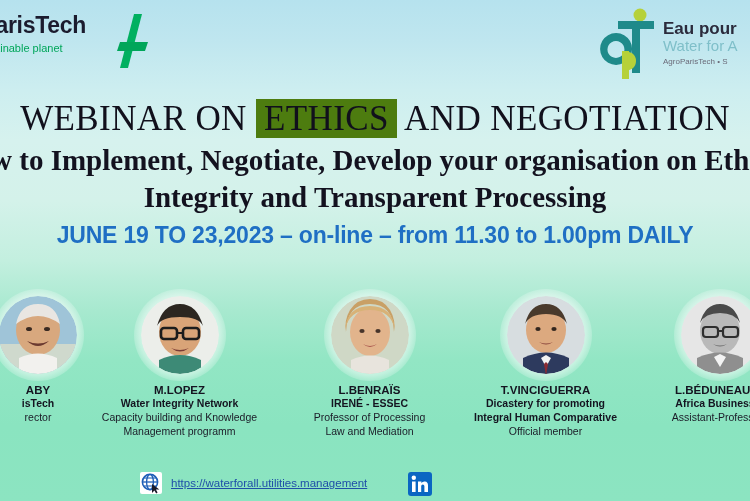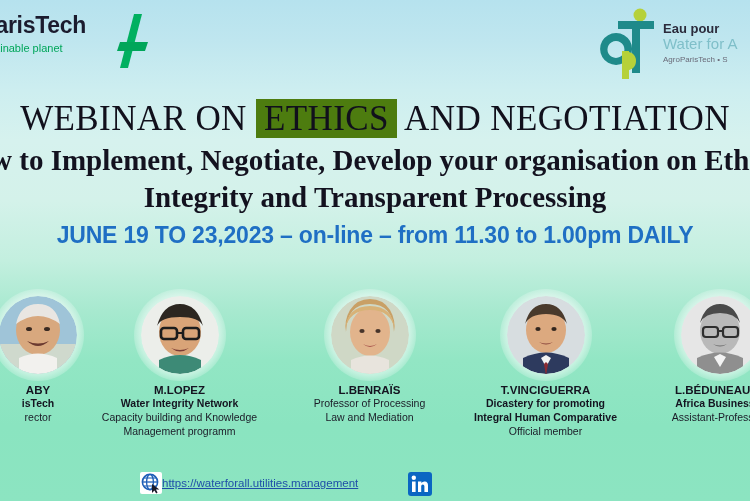--- a/index.html
+++ b/index.html
@@ -35,21 +35,21 @@
   .logo-left .apt-mark {
     position:absolute; left:150px; top:-2px; width:44px; height:58px;
   }
 
   .logo-right {
     position:absolute; right:-8px; top:4px;
     width:160px; height:78px; display:flex; align-items:center;
   }
   .logo-right .ept-mark { width:62px; height:72px; position:relative; flex:none; }
   .logo-right .ept-text { margin-left:3px; white-space:nowrap; }
-  .logo-right .ept-l1 { font-size:13px; font-weight:700; color:#2b2b3c; line-height:1.05; }
+  .logo-right .ept-l1 { font-size:17px; font-weight:700; color:#2b2b3c; line-height:1.05; }
   .logo-right .ept-l2 { font-size:15px; color:#7fbfc9; line-height:1.1; }
   .logo-right .ept-l3 { font-size:8px; color:#6a6a78; margin-top:2px; }
 
   
   .title-main {
     position:absolute; top:99px; left:50%; transform:translateX(-50%);
     width:820px; text-align:center;
     font-family:"Liberation Serif", serif;
     font-size:35px; color:#11101c; white-space:nowrap;
     letter-spacing:0.4px;
@@ -102,21 +102,21 @@
   .sp-role {
     font-size:10.5px; color:#1b1b27; line-height:1.3; white-space:nowrap;
   }
 
   
   .footer { position:absolute; left:0; bottom:4px; width:750px; height:26px; }
   .f-item { position:absolute; display:flex; align-items:center; }
   .f-icon { flex:none; display:block; }
   .f-link {
     font-size:11.5px; color:#1f4fa8; text-decoration:underline;
-    white-space:nowrap; 
+    white-space:nowrap; margin-left:9px;
   }
 </style>
 </head>
 <body>
 
 <div class="logo-left">
   <div class="apt-name">roParisTech</div>
   <div class="apt-tag">r a sustainable planet</div>
   <svg class="apt-mark" viewBox="0 0 44 58">
     <path d="M26 2 L34 2 L20 56 L12 56 Z" fill="#00b060"></path>
@@ -225,20 +225,21 @@
             <path d="M14 34 q4 -20 25 -20 q21 0 25 20 q-2 -24 -25 -24 q-23 0 -25 24 Z" fill="#d8b277"></path>
             <ellipse cx="31" cy="35" rx="2.6" ry="2" fill="#46342a"></ellipse>
             <ellipse cx="47" cy="35" rx="2.6" ry="2" fill="#46342a"></ellipse>
             <path d="M32 48 q7 6 14 0 q-7 4 -14 0 Z" fill="#a9554c"></path>
             <path d="M20 64 q19 -9 38 0 l0 14 l-38 0 Z" fill="#e8e4dd"></path>
           </g>
         </svg>
       </div>
     </div>
     <div class="sp-name">L.BENRAÏS</div>
+    <div class="sp-org">IRENÉ - ESSEC</div>
     <div class="sp-role">Professor of Processing</div>
     <div class="sp-role">Law and Mediation</div>
   </div>
 
   <div class="speaker" style="left:448px;width:195px;">
     <div class="photo-wrap">
       <div class="halo"></div>
       <div class="photo">
         <svg viewBox="0 0 78 78">
           <defs>

